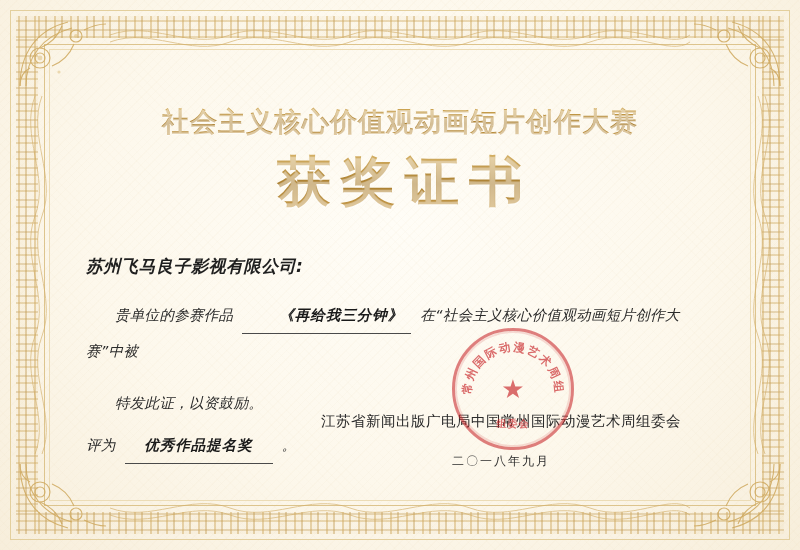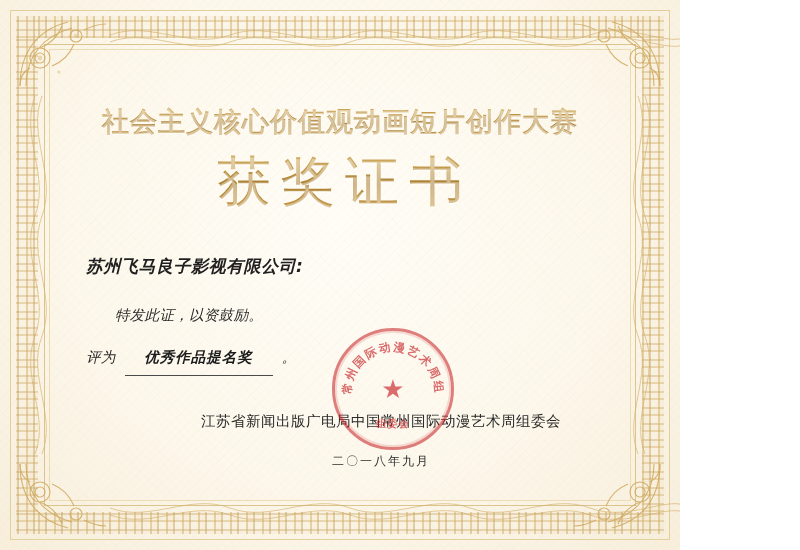--- a/index.html
+++ b/index.html
@@ -9,26 +9,25 @@
   body {
     width: 800px;
     height: 550px;
     overflow: hidden;
     font-family: "Liberation Sans", sans-serif;
     background: #ffffff;
   }
 
   .certificate {
     position: relative;
-    width: 648px;
+    width: 800px;
     height: 550px;
     background:
       radial-gradient(ellipse at 50% 40%, #fffdf7 0%, #fdf8ec 55%, #f7eedb 100%);
     overflow: hidden;
-    padding-left: 32px;
   }
 
   
   .border-outer {
     position: absolute;
     left: 10px; top: 10px; right: 10px; bottom: 10px;
     border: 1px solid #e3cf9d;
     pointer-events: none;
   }
   .border-band {
@@ -132,21 +131,21 @@
     background-clip: text;
     -webkit-text-fill-color: transparent;
     text-shadow: 0 1px 0 rgba(255,255,255,0.5);
     white-space: nowrap;
   }
 
   .title-sub {
     text-align: center;
     margin-top: 6px;
     font-family: "DejaVu Sans", "Liberation Sans", sans-serif;
-    font-weight: normal;
+    font-weight: bold;
     font-size: 54px;
     letter-spacing: 10px;
     text-indent: 10px;
     color: #b58a3a;
     background: linear-gradient(180deg, #e0bd72 0%, #a97d2d 52%, #d0a555 100%);
     -webkit-background-clip: text;
     background-clip: text;
     -webkit-text-fill-color: transparent;
     text-shadow: 0 2px 1px rgba(255,255,255,0.45);
   }
@@ -364,20 +363,25 @@
   <div class="content">
 
     <div class="title-main">社会主义核心价值观动画短片创作大赛</div>
 
     <div class="title-sub">获奖证书</div>
 
     <div class="body-block">
 
       <div class="recipient">苏州飞马良子影视有限公司:</div>
 
+      <div class="para">
+        <span>贵单位的参赛作品</span>
+        <span class="fill-blank">《再给我三分钟》</span>
+        <span>在“社会主义核心价值观动画短片创作大赛”中被</span>
+      </div>
 
       <div class="para note">特发此证，以资鼓励。</div>
 
       <div class="para second">
         <span>评为</span>
         <span class="fill-blank award">优秀作品提名奖</span>
         <span>。</span>
       </div>
     </div>
 

